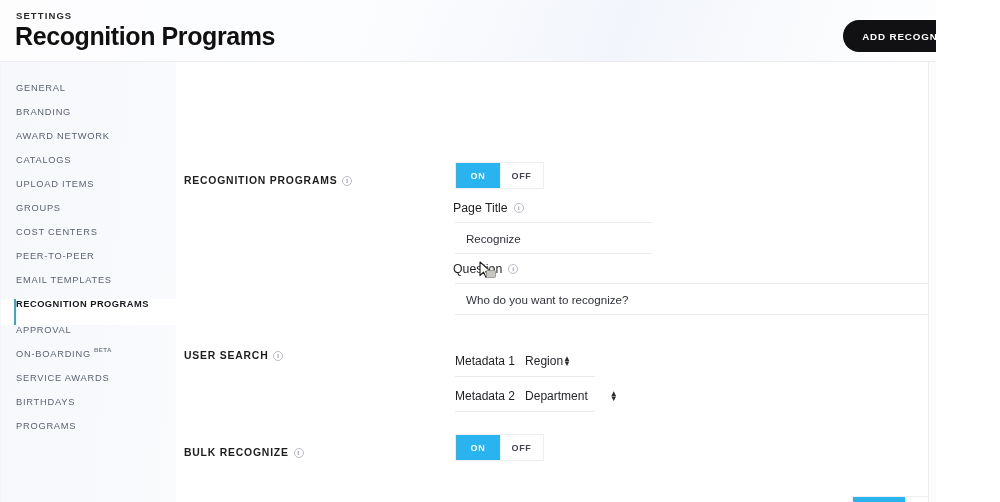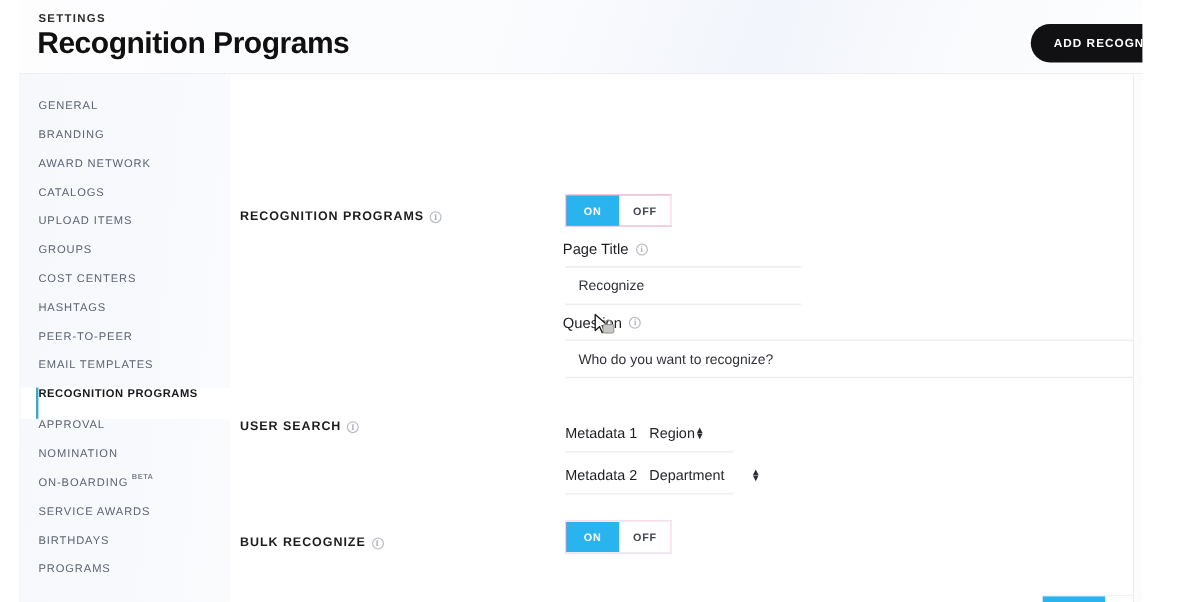--- a/index.html
+++ b/index.html
@@ -7,21 +7,20 @@
     width: 1000px; height: 502px;
     overflow: hidden;
     font-family: "Liberation Sans", sans-serif;
     background: #ffffff;
     color: #1b1b1b;
   }
   .app {
     position: relative;
     width: 936px; height: 502px;
     overflow: hidden;
-    margin-left: 16px;
   }
 
   
   .header {
     position: absolute;
     top: 0; left: 0;
     width: 1000px; height: 62px;
     background: linear-gradient(110deg,#fdfdfe 0%, #fbfcfe 40%, #f2f5fb 62%, #fafbfd 80%, #ffffff 100%);
     border-bottom: 1px solid #ececef;
   }
@@ -243,36 +242,30 @@
       <div class="nav-item">
         <span class="nav-label">UPLOAD ITEMS</span>
       </div>
       <div class="nav-item">
         <span class="nav-label">GROUPS</span>
       </div>
       <div class="nav-item">
         <span class="nav-label">COST CENTERS</span>
       </div>
       <div class="nav-item">
-        <span class="nav-label">HASHTAGS</span>
-      </div>
-      <div class="nav-item">
         <span class="nav-label">PEER-TO-PEER</span>
       </div>
       <div class="nav-item">
         <span class="nav-label">EMAIL TEMPLATES</span>
       </div>
       <div class="nav-item active">
         <span class="nav-label">RECOGNITION PROGRAMS</span>
       </div>
       <div class="nav-item">
         <span class="nav-label">APPROVAL</span>
-      </div>
-      <div class="nav-item">
-        <span class="nav-label">NOMINATION</span>
       </div>
       <div class="nav-item">
         <span class="nav-label">ON-BOARDING</span>
         <span class="nav-sup">BETA</span>
       </div>
       <div class="nav-item">
         <span class="nav-label">SERVICE AWARDS</span>
       </div>
       <div class="nav-item">
         <span class="nav-label">BIRTHDAYS</span>

